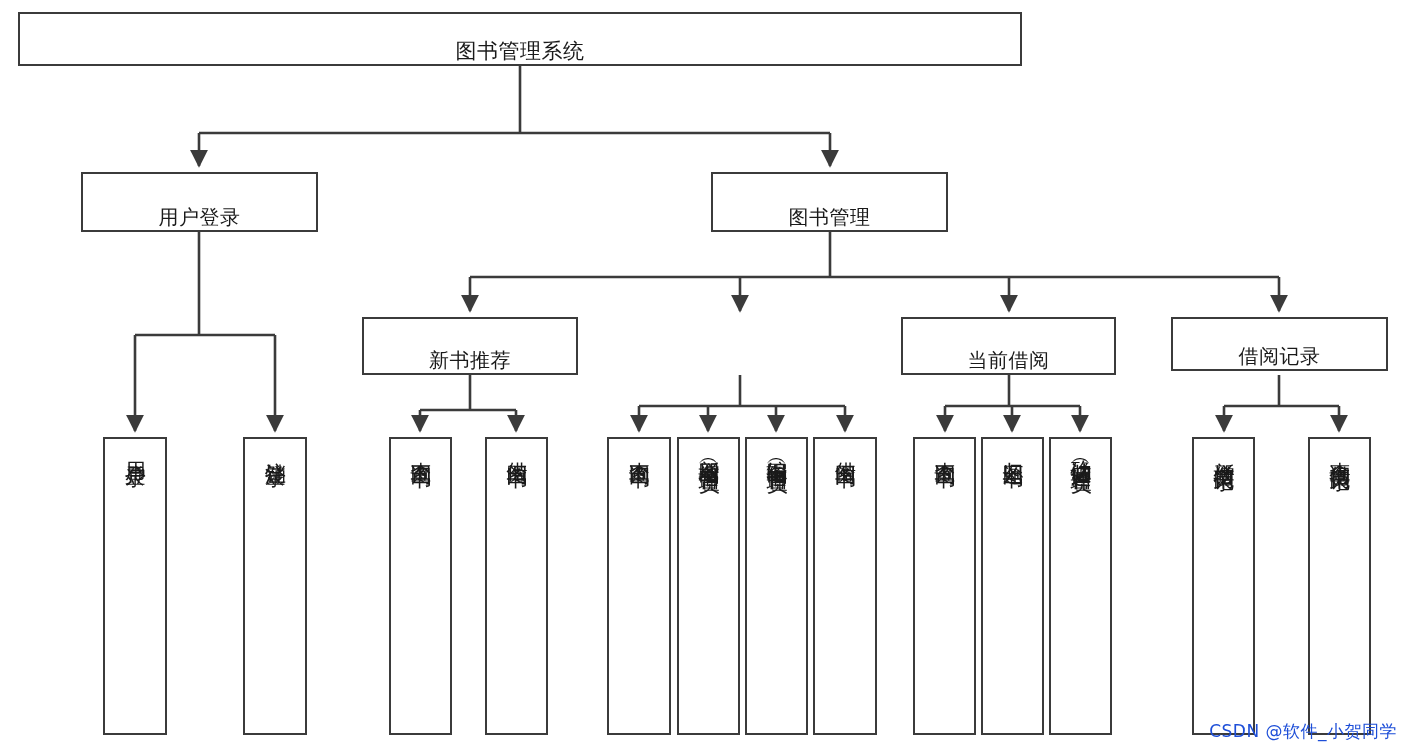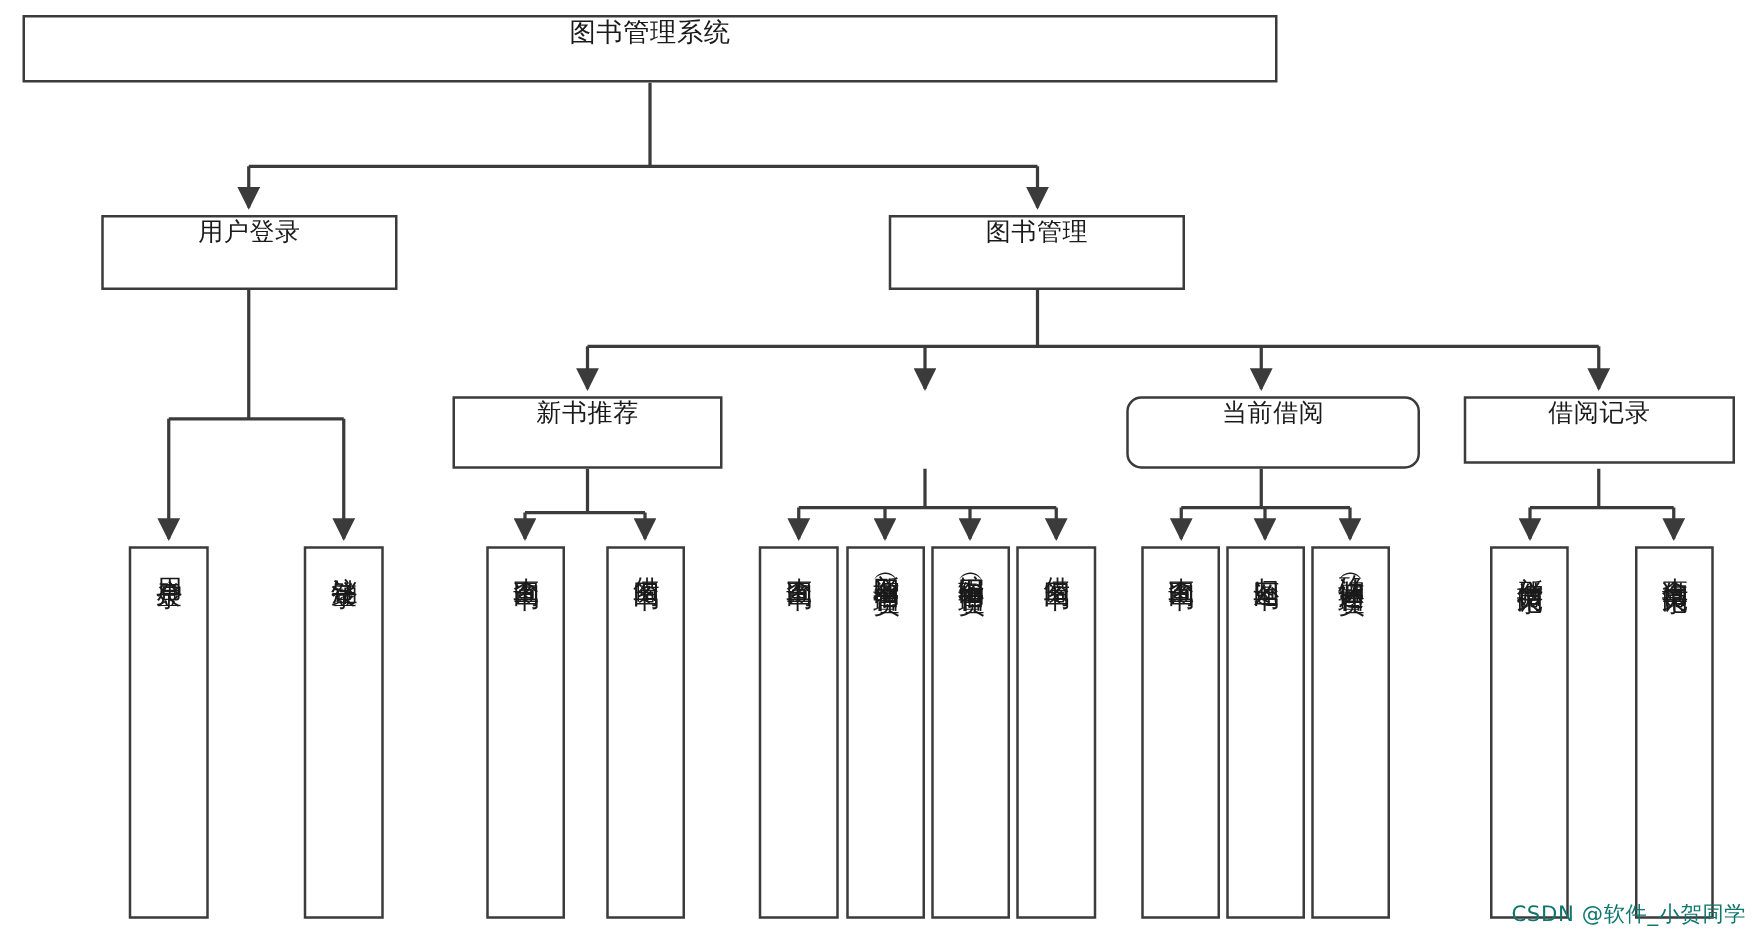--- a/index.html
+++ b/index.html
@@ -23,21 +23,21 @@
     top: 0;
     width: 1405px;
     height: 747px;
   }
   .node {
     position: absolute;
     box-sizing: border-box;
     border: 2px solid #3b3b3b;
     background: #ffffff;
     display: flex;
-    align-items: flex-start;
+    align-items: flex-end;
     justify-content: center;
     color: #1a1a1a;
   }
   .node-label {
     display: block;
     text-align: center;
     line-height: 1.18;
     letter-spacing: 0.5px;
   }
   .level-root .node-label {
@@ -62,21 +62,21 @@
     padding-top: 6px;
   }
   .leaf.tall-text {
     padding-top: 4px;
   }
   #watermark {
     position: absolute;
     right: 8px;
     bottom: 4px;
     font-size: 17px;
-    color: #0f766e;
+    color: #1d4ed8;
     letter-spacing: 0.5px;
     white-space: nowrap;
   }
 </style>
 </head>
 <body>
 
 <div id="diagram-root">
 
   <svg id="connectors" viewBox="0 0 1405 747" xmlns="http://www.w3.org/2000/svg">
@@ -136,21 +136,21 @@
   <div class="node level-2" style="left:81px; top:172px; width:237px; height:60px;">
     <span class="node-label">用户登录</span>
   </div>
   <div class="node level-3" style="left:362px; top:317px; width:216px; height:58px;">
     <span class="node-label">新书推荐</span>
   </div>
 
   <div class="node level-2" style="left:711px; top:172px; width:237px; height:60px;">
     <span class="node-label">图书管理</span>
   </div>
-  <div class="node level-3" style="left:901px; top:317px; width:235px; height:58px;border-radius:12px;">
+  <div class="node level-3" style="left:901px; top:317px; width:215px; height:58px;">
     <span class="node-label">当前借阅</span>
   </div>
   <div class="node level-3" style="left:1171px; top:317px; width:217px; height:54px;">
     <span class="node-label">借阅记录</span>
   </div>
 
   <div class="node leaf" style="left:103px; top:437px; width:64px; height:298px;">
     <span class="node-label">用户登录</span>
   </div>
   <div class="node leaf" style="left:243px; top:437px; width:64px; height:298px;">

